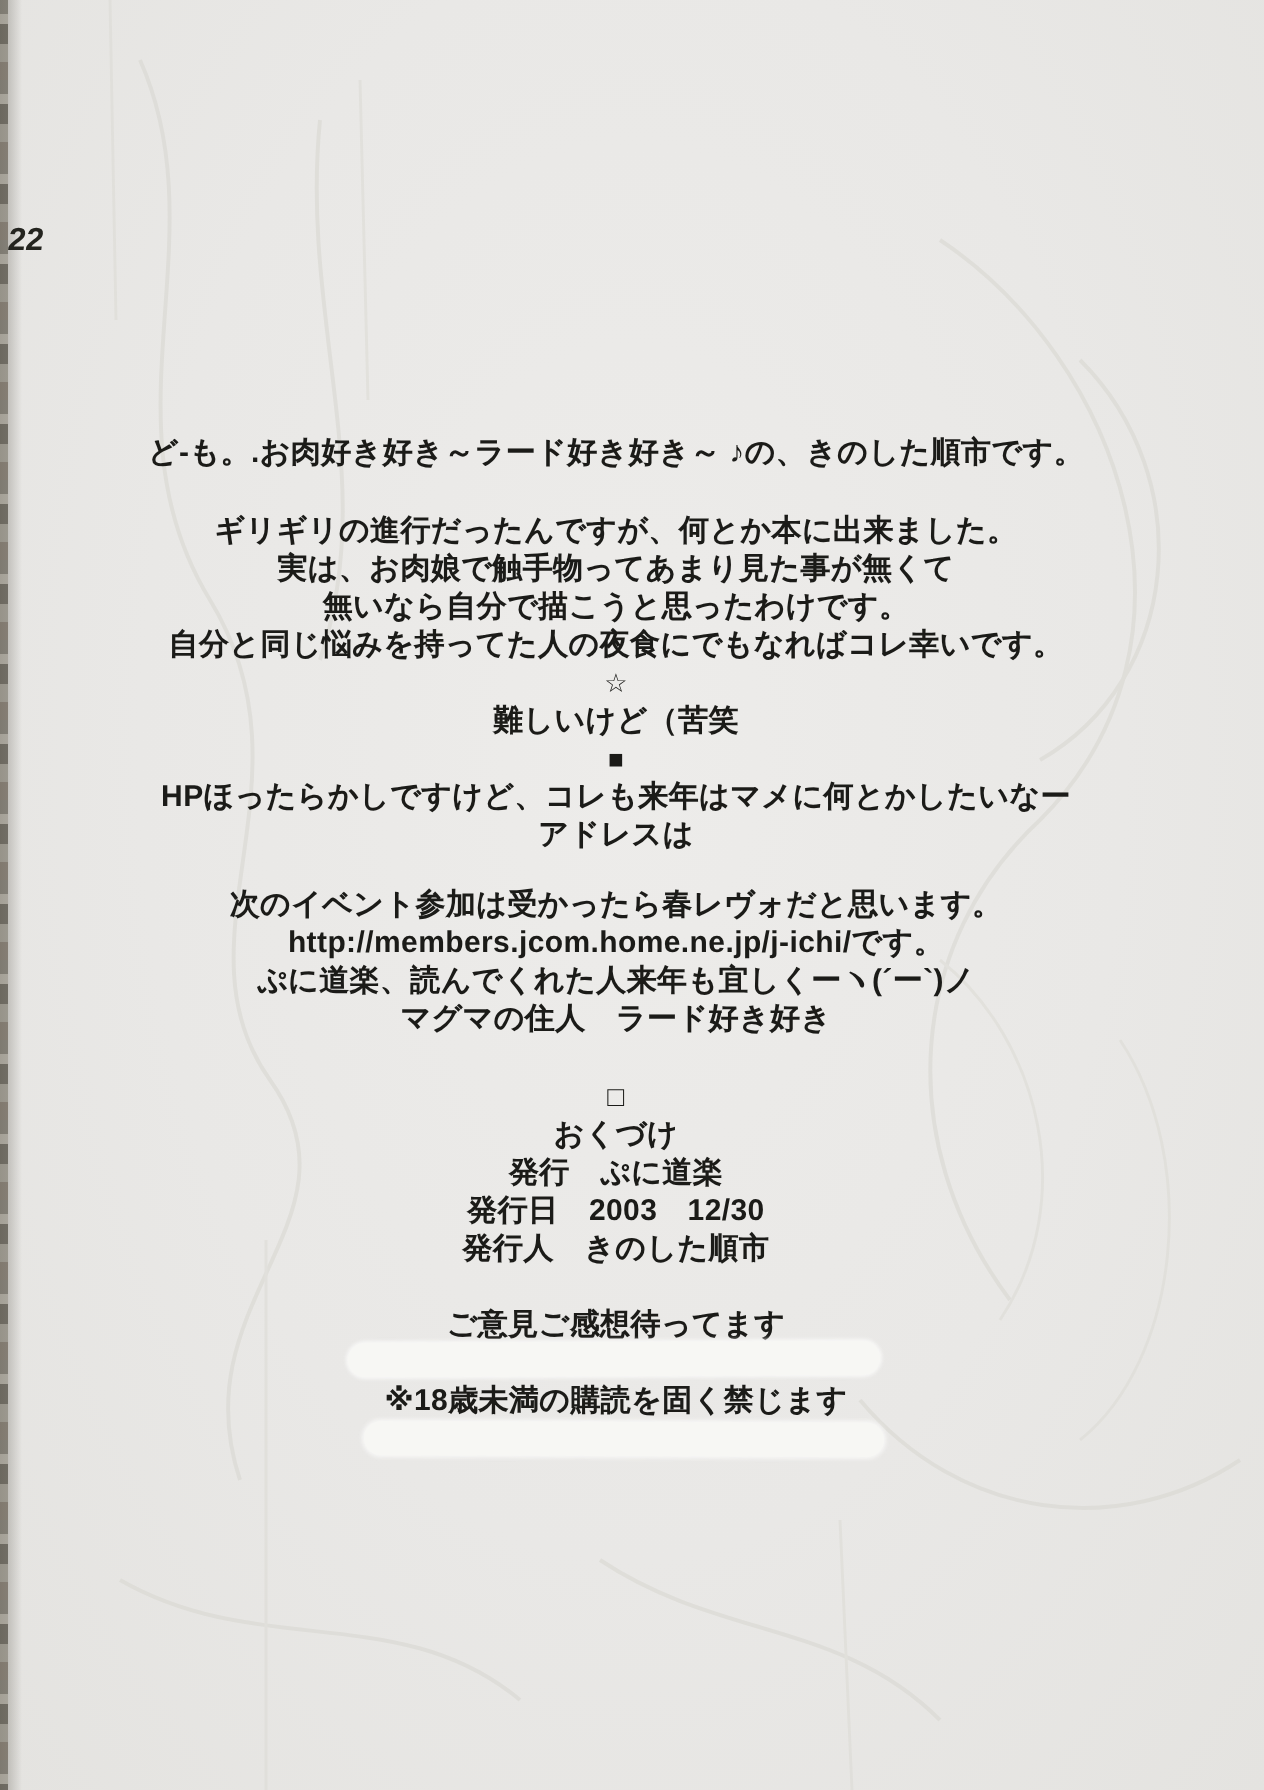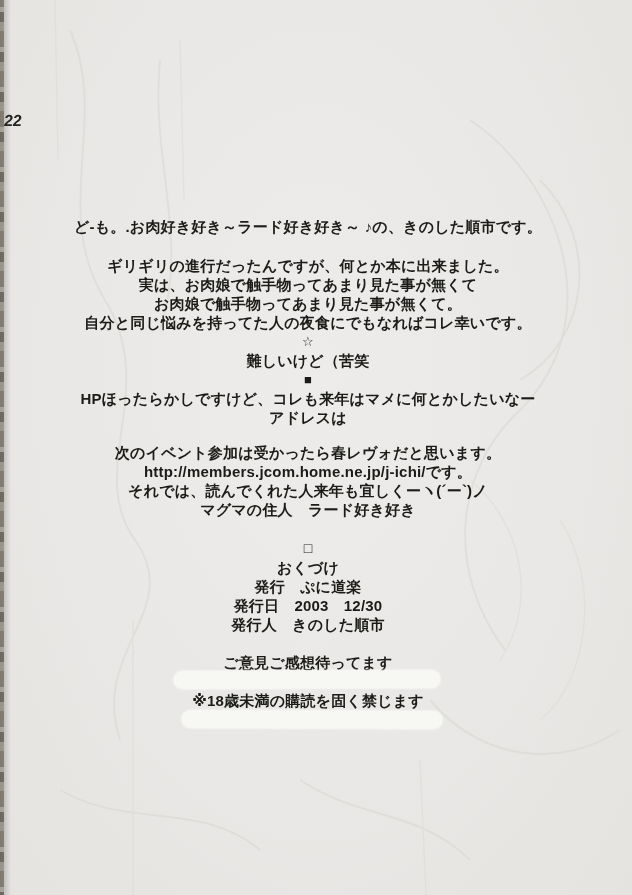--- a/index.html
+++ b/index.html
@@ -83,35 +83,35 @@
   <div class="edge-core"></div>
 
   <div class="pageno">22</div>
 
   <div class="content">
 
     <div class="line">ど-も。.お肉好き好き～ラード好き好き～ ♪の、きのした順市です。</div>
 
     <div class="line gap17">ギリギリの進行だったんですが、何とか本に出来ました。</div>
     <div class="line">実は、お肉娘で触手物ってあまり見た事が無くて</div>
-    <div class="line">お肉娘で触手物ってあまり見た事が無くて。</div>
+    <div class="line">無いなら自分で描こうと思ったわけです。</div>
     <div class="line">自分と同じ悩みを持ってた人の夜食にでもなればコレ幸いです。</div>
 
     <div class="line divider">☆</div>
 
     <div class="line">難しいけど（苦笑</div>
 
     <div class="line sq-filled">■</div>
 
     <div class="line">HPほったらかしですけど、コレも来年はマメに何とかしたいなー</div>
     <div class="line">アドレスは</div>
     <div class="line gap16">次のイベント参加は受かったら春レヴォだと思います。</div>
 
     <div class="line">http://members.jcom.home.ne.jp/j-ichi/です。</div>
-    <div class="line">それでは、読んでくれた人来年も宜しくーヽ(´ー`)ノ</div>
+    <div class="line">ぷに道楽、読んでくれた人来年も宜しくーヽ(´ー`)ノ</div>
     <div class="line">マグマの住人　ラード好き好き</div>
 
     <div class="line sq-open gap20">□</div>
     <div class="line">おくづけ</div>
     <div class="line">発行　ぷに道楽</div>
     <div class="line">発行日　2003　12/30</div>
     <div class="line">発行人　きのした順市</div>
 
     <div class="line gap19">ご意見ご感想待ってます</div>
 

